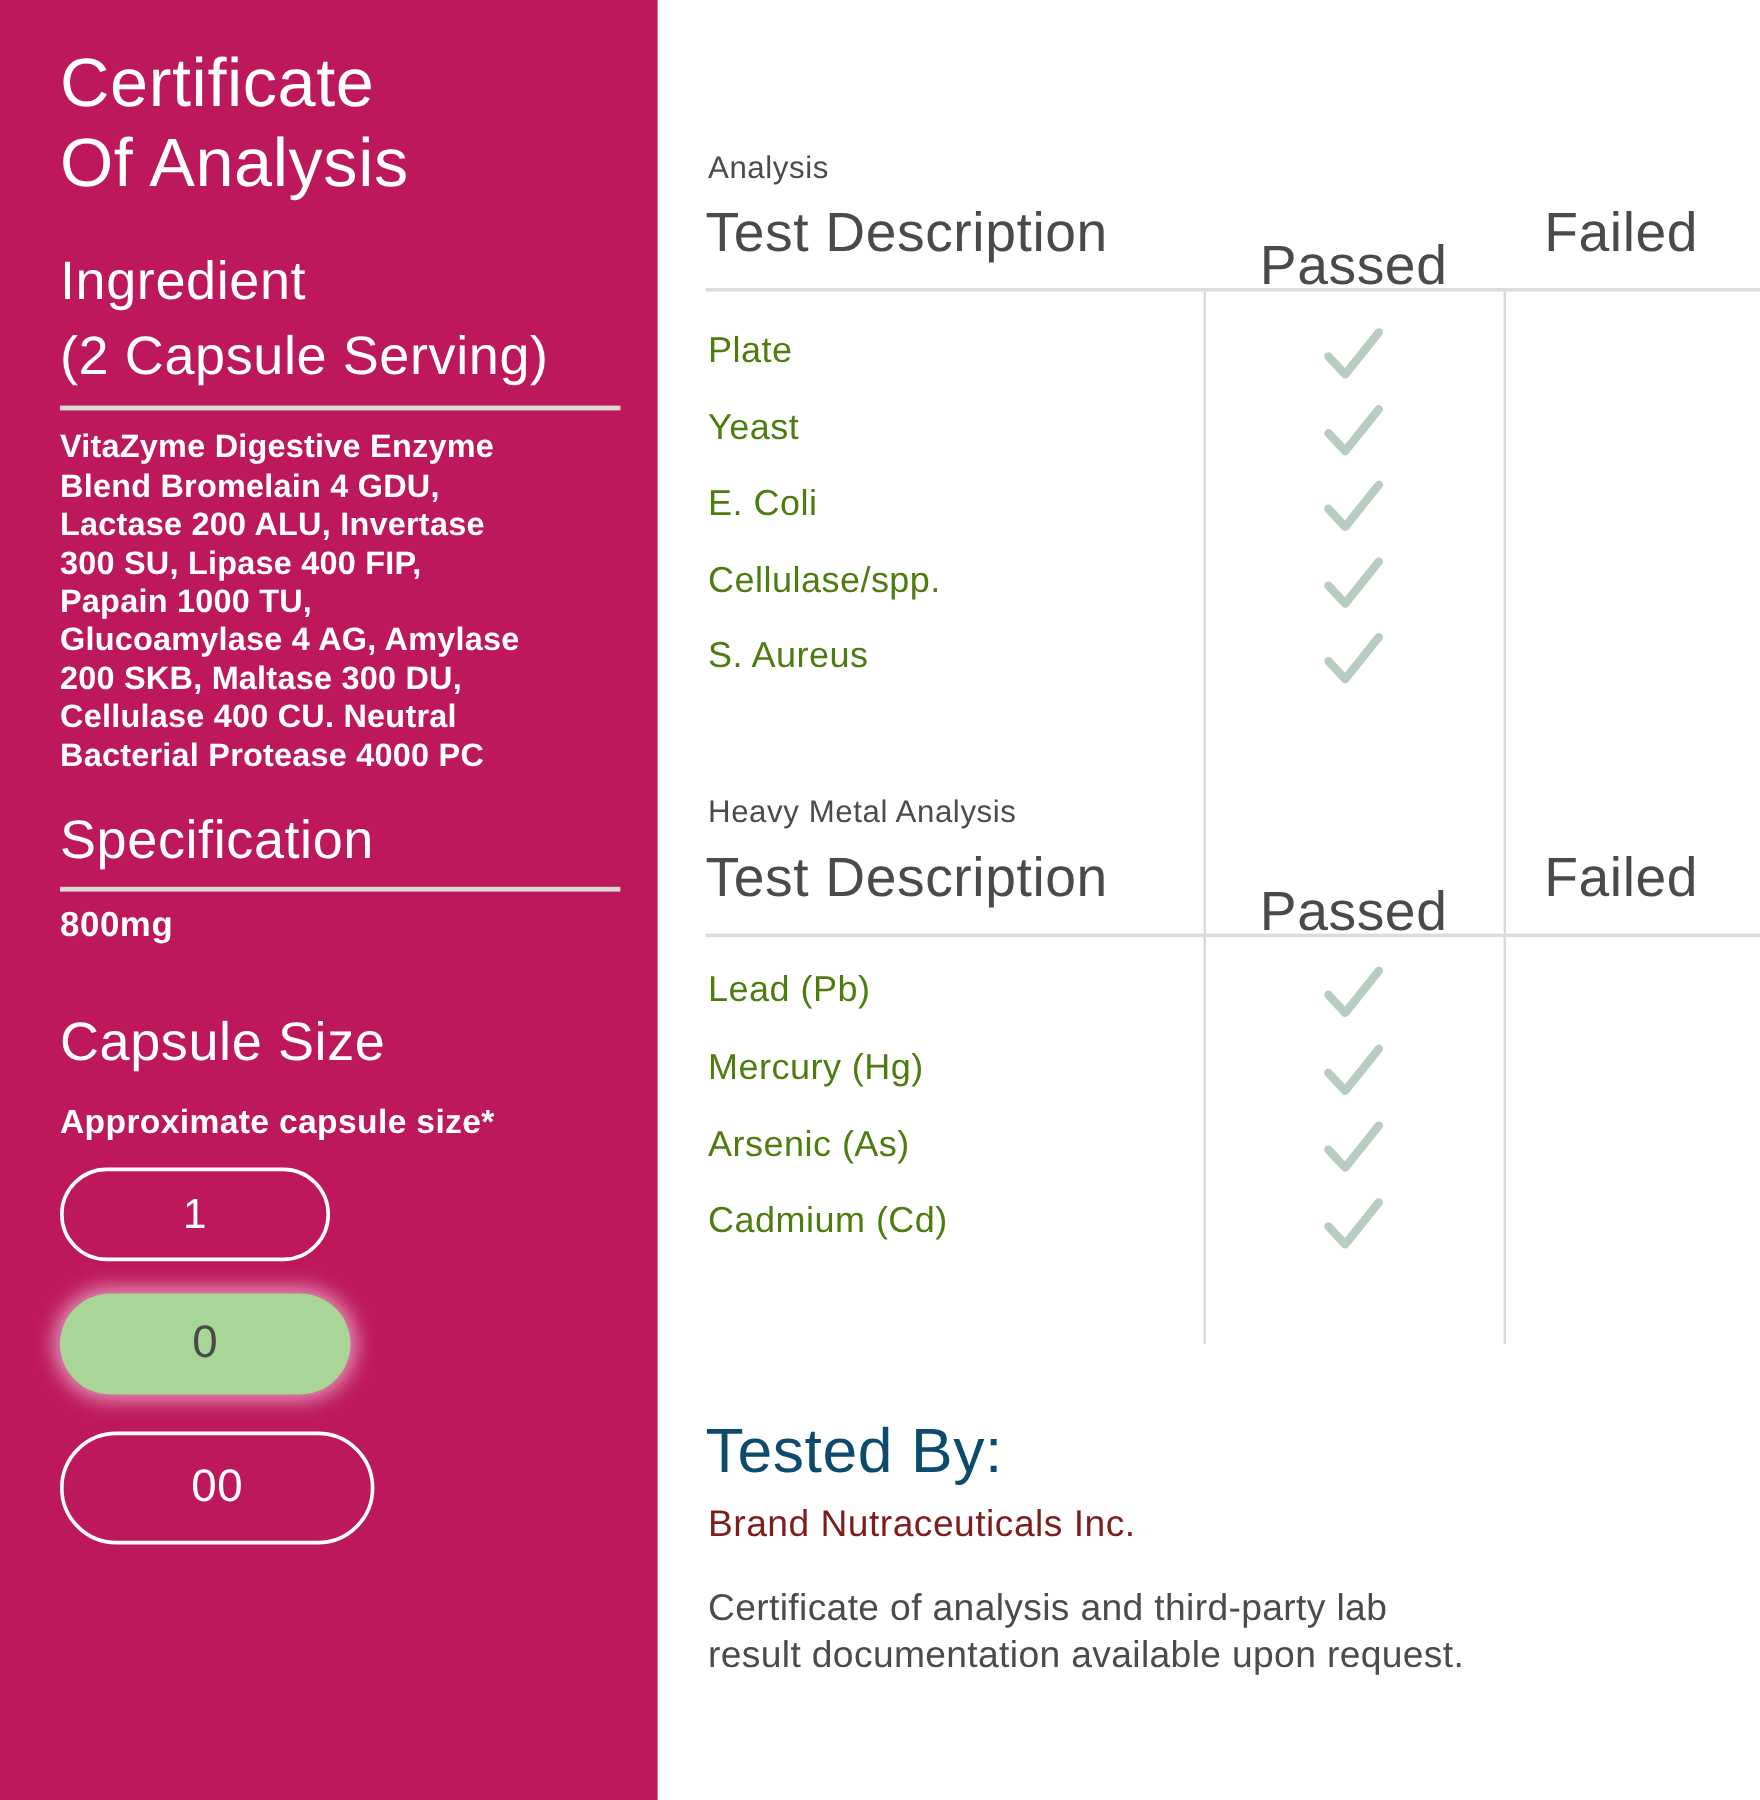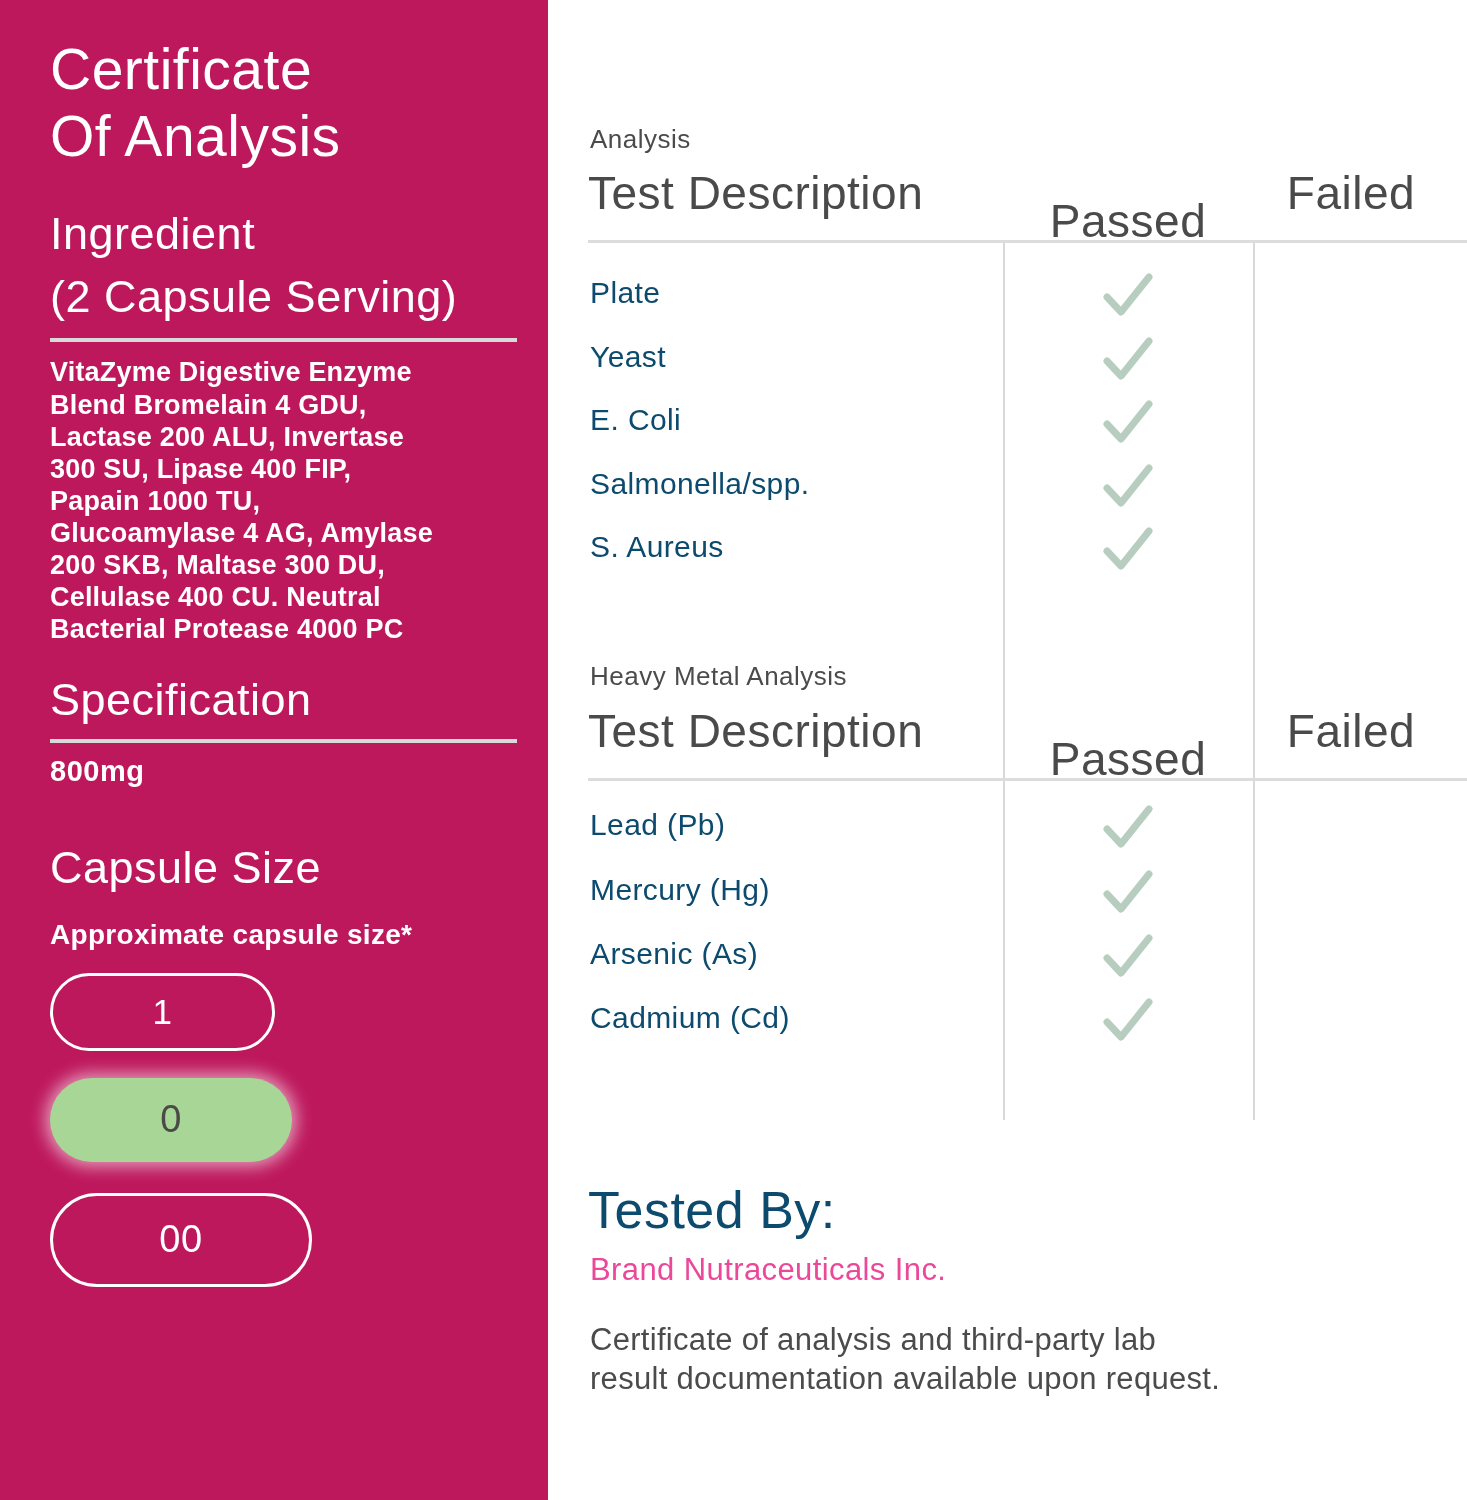--- a/index.html
+++ b/index.html
@@ -45,24 +45,24 @@
   .pill-00{width:262px;height:94px;margin-top:31px;}
   .pill-000{width:305px;height:112px;margin-top:29px;}
   
   .abs{position:absolute;}
   .small-label{font-size:26px;color:#4b4b4b;letter-spacing:.5px;}
   .col-header{font-size:46px;color:#4a4a4a;letter-spacing:.5px;}
   .passed-cell{position:absolute;left:1003px;width:250px;text-align:center;top:0;margin-top:28px;}
   .failed-cell{position:absolute;left:1253px;width:196px;text-align:center;top:0;}
   .hline{position:absolute;height:3px;background:#dcdcdc;left:588px;width:879px;}
   .vline{position:absolute;width:2px;background:#d9d9d9;top:243px;height:877px;}
-  .row-label{position:absolute;left:590px;font-size:30px;color:#0c4a6e;letter-spacing:.4px;}
+  .row-label{position:absolute;left:590px;font-size:30px;color:#4d7c0f;letter-spacing:.4px;}
   .check{position:absolute;left:1102px;width:52px;height:46px;}
   .tested-heading{font-size:52px;color:#0c4a6e;letter-spacing:.5px;}
-  .tested-value{font-size:31px;color:#ec4899;letter-spacing:.4px;}
+  .tested-value{font-size:31px;color:#7f1d1d;letter-spacing:.4px;}
   .footer-note{font-size:31px;line-height:1.25;color:#4b4b4b;white-space:pre-line;letter-spacing:.3px;}
 </style>
 </head>
 <body>
 
 <div class="left-panel">
   <h1 class="panel-title">Certificate
 Of Analysis</h1>
 
   <h2 class="section-heading ingredient-heading">Ingredient
@@ -114,21 +114,21 @@
       <path d="M5 25 L19 40 L47 5" fill="none" stroke="#b7cdc0" stroke-width="7" stroke-linecap="round" stroke-linejoin="round"></path>
     </svg>
 </div>
 <div>
   <span class="row-label" style="top:403px;">E. Coli</span>
   <svg class="check" style="top:399px;" viewBox="0 0 52 46">
       <path d="M5 25 L19 40 L47 5" fill="none" stroke="#b7cdc0" stroke-width="7" stroke-linecap="round" stroke-linejoin="round"></path>
     </svg>
 </div>
 <div>
-  <span class="row-label" style="top:467px;">Salmonella/spp.</span>
+  <span class="row-label" style="top:467px;">Cellulase/spp.</span>
   <svg class="check" style="top:463px;" viewBox="0 0 52 46">
       <path d="M5 25 L19 40 L47 5" fill="none" stroke="#b7cdc0" stroke-width="7" stroke-linecap="round" stroke-linejoin="round"></path>
     </svg>
 </div>
 <div>
   <span class="row-label" style="top:530px;">S. Aureus</span>
   <svg class="check" style="top:526px;" viewBox="0 0 52 46">
       <path d="M5 25 L19 40 L47 5" fill="none" stroke="#b7cdc0" stroke-width="7" stroke-linecap="round" stroke-linejoin="round"></path>
     </svg>
 </div>

